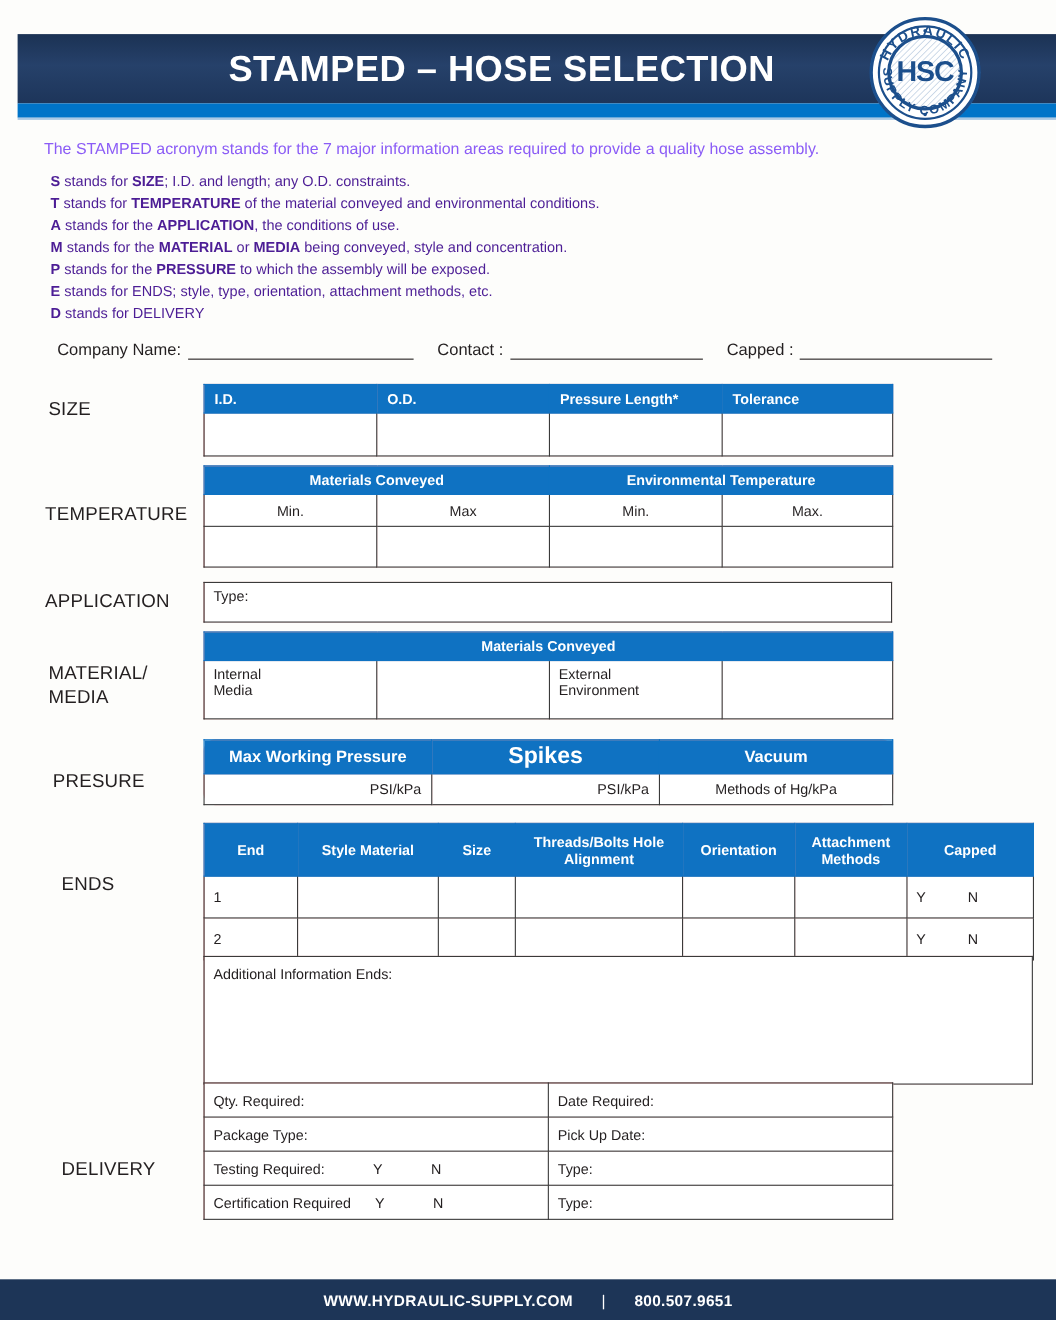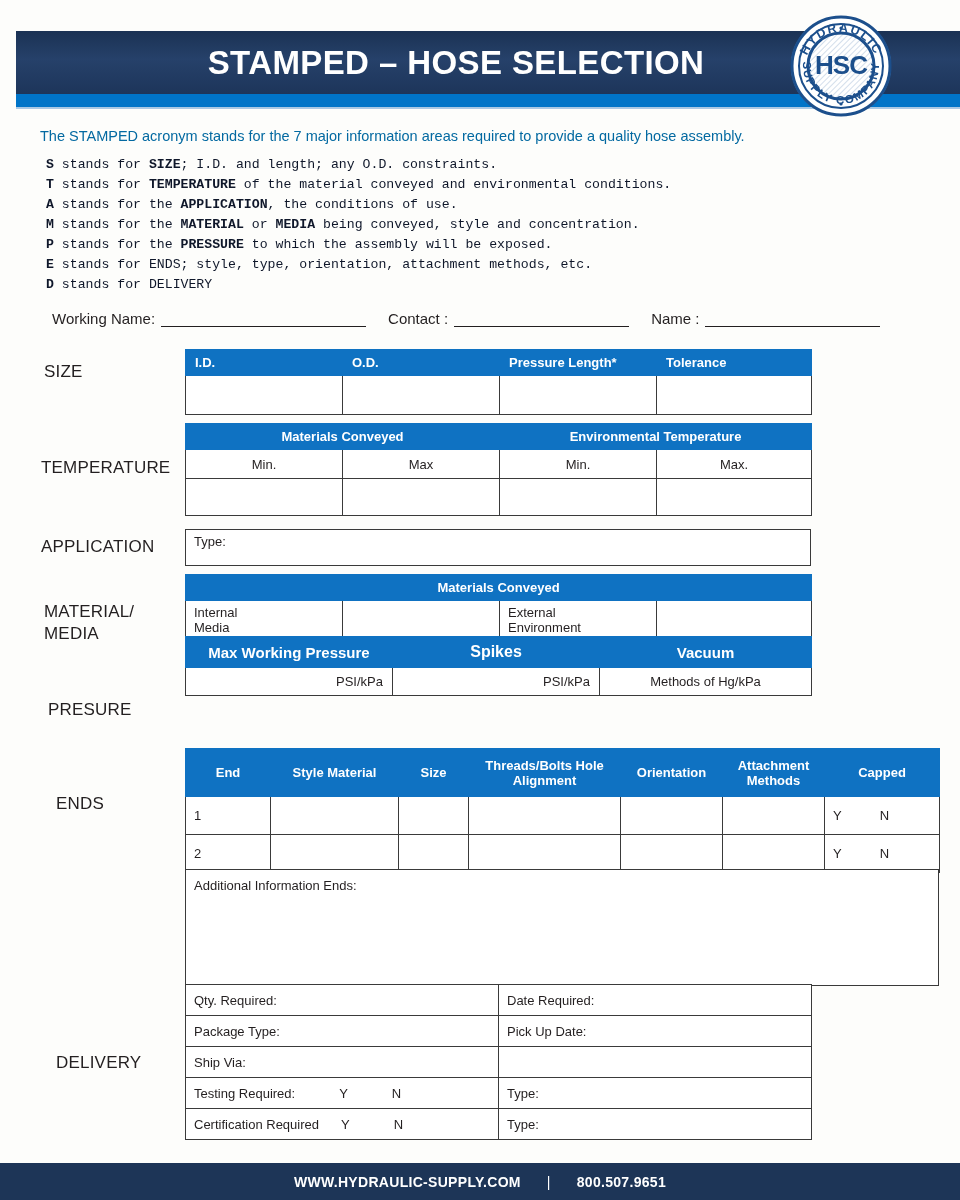--- a/index.html
+++ b/index.html
@@ -35,25 +35,25 @@
 
   
   .logo{
     position:absolute;left:789px;top:14px;width:104px;height:104px;
   }
   .logo svg{display:block;width:104px;height:104px;}
 
   
   .intro{
     position:absolute;left:40px;top:128px;width:880px;
-    font-size:14.5px;color:#0369a1;
+    font-size:14.5px;color:#8b5cf6;
   }
   .acro-list{
     position:absolute;left:46px;top:155px;width:880px;
-    font-size:13.2px;line-height:20px;color:#0f172a;font-family:Liberation Mono, monospace;
+    font-size:13.2px;line-height:20px;color:#4c1d95;
   }
   .acro-list div{white-space:nowrap;}
   .acro-list b{font-weight:bold;}
 
   
   .contactline{
     position:absolute;left:52px;top:310px;width:880px;
     font-size:15px;white-space:nowrap;
   }
   .contactline .lbl{ }
@@ -149,21 +149,21 @@
     <div><b>S</b><span> stands for </span><b>SIZE</b><span>; I.D. and length; any O.D. constraints.</span></div>
     <div><b>T</b><span> stands for </span><b>TEMPERATURE</b><span> of the material conveyed and environmental conditions.</span></div>
     <div><b>A</b><span> stands for the </span><b>APPLICATION</b><span>, the conditions of use.</span></div>
     <div><b>M</b><span> stands for the </span><b>MATERIAL</b><span> or </span><b>MEDIA</b><span> being conveyed, style and concentration.</span></div>
     <div><b>P</b><span> stands for the </span><b>PRESSURE</b><span> to which the assembly will be exposed.</span></div>
     <div><b>E</b><span> stands for ENDS; style, type, orientation, attachment methods, etc.</span></div>
     <div><b>D</b><span> stands for DELIVERY</span></div>
   </div>
 
   <div class="contactline">
-    <span class="lbl">Working Name:</span><span class="rule w1"></span><span class="lbl">Contact :</span><span class="rule w2"></span><span class="lbl">Name :</span><span class="rule w3"></span>
+    <span class="lbl">Company Name:</span><span class="rule w1"></span><span class="lbl">Contact :</span><span class="rule w2"></span><span class="lbl">Capped :</span><span class="rule w3"></span>
   </div>
 
   <div class="rowlabel" style="left:44px;top:361px;">SIZE</div>
   <table class="fm" style="left:185px;top:349px;width:626px;">
     <colgroup>
         <col style="width:157px">
         <col style="width:157px">
         <col style="width:157px">
         <col style="width:155px">
       </colgroup>
@@ -240,30 +240,30 @@
 Media</td>
       <td class="cellpad"></td>
       <td class="cellpad" style="white-space:pre-line">External
 Environment</td>
       <td class="cellpad"></td>
     </tr>
   </tbody>
     </table>
 
   <div class="rowlabel" style="left:48px;top:699px;">PRESURE</div>
-  <table class="fm" style="left:185px;top:636px;width:626px;border-radius:11px;">
+  <table class="fm" style="left:185px;top:672px;width:626px;border-radius:11px;">
     <colgroup>
         <col style="width:207px">
         <col style="width:207px">
         <col style="width:212px">
       </colgroup>
     <tbody>
         <tr>
       <th class="hdr" style="height:30px;font-size:15px">Max Working Pressure</th>
-      <th class="hdr" style="font-size:16px">Spikes</th>
+      <th class="hdr" style="font-size:21px">Spikes</th>
       <th class="hdr" style="font-size:15px">Vacuum</th>
     </tr>
     <tr>
       <td class="rt" style="height:27px">PSI/kPa</td>
       <td class="rt">PSI/kPa</td>
       <td class="ctr">Methods of Hg/kPa</td>
     </tr>
   </tbody>
     </table>
 
@@ -330,24 +330,20 @@
     <tbody>
         <tr>
       <td class="cellpad" style="height:22px;vertical-align:middle">Qty. Required:</td>
       <td class="cellpad" style="vertical-align:middle">Date Required:</td>
     </tr>
     <tr>
       <td class="cellpad" style="height:22px;vertical-align:middle">Package Type:</td>
       <td class="cellpad" style="vertical-align:middle">Pick Up Date:</td>
     </tr>
     <tr>
-      <td class="cellpad" style="height:22px;vertical-align:middle">Ship Via:</td>
-      <td class="cellpad" style="vertical-align:middle"></td>
-    </tr>
-    <tr>
       <td class="cellpad" style="height:22px;vertical-align:middle">
         <span>Testing Required:</span><span style="display:inline-block;width:44px"></span><span>Y</span><span style="display:inline-block;width:44px"></span><span>N</span>
       </td>
       <td class="cellpad" style="vertical-align:middle">Type:</td>
     </tr>
     <tr>
       <td class="cellpad" style="height:22px;vertical-align:middle">
         <span>Certification Required</span><span style="display:inline-block;width:22px"></span><span>Y</span><span style="display:inline-block;width:44px"></span><span>N</span>
       </td>
       <td class="cellpad" style="vertical-align:middle">Type:</td>

